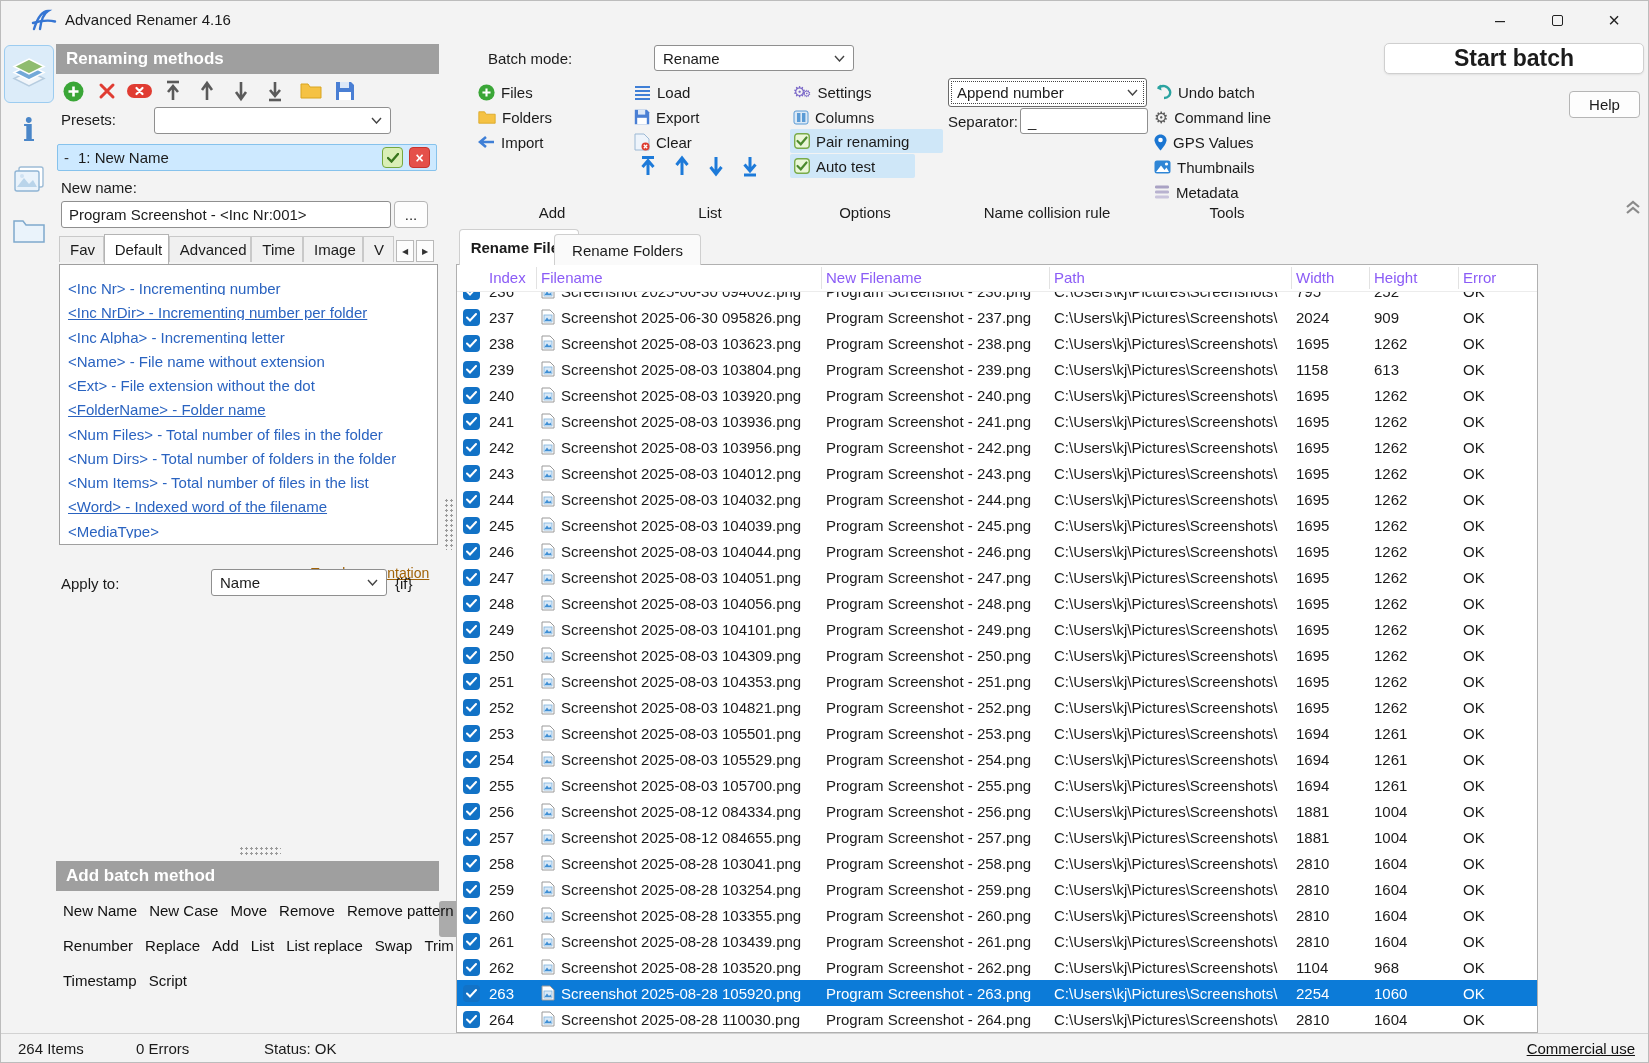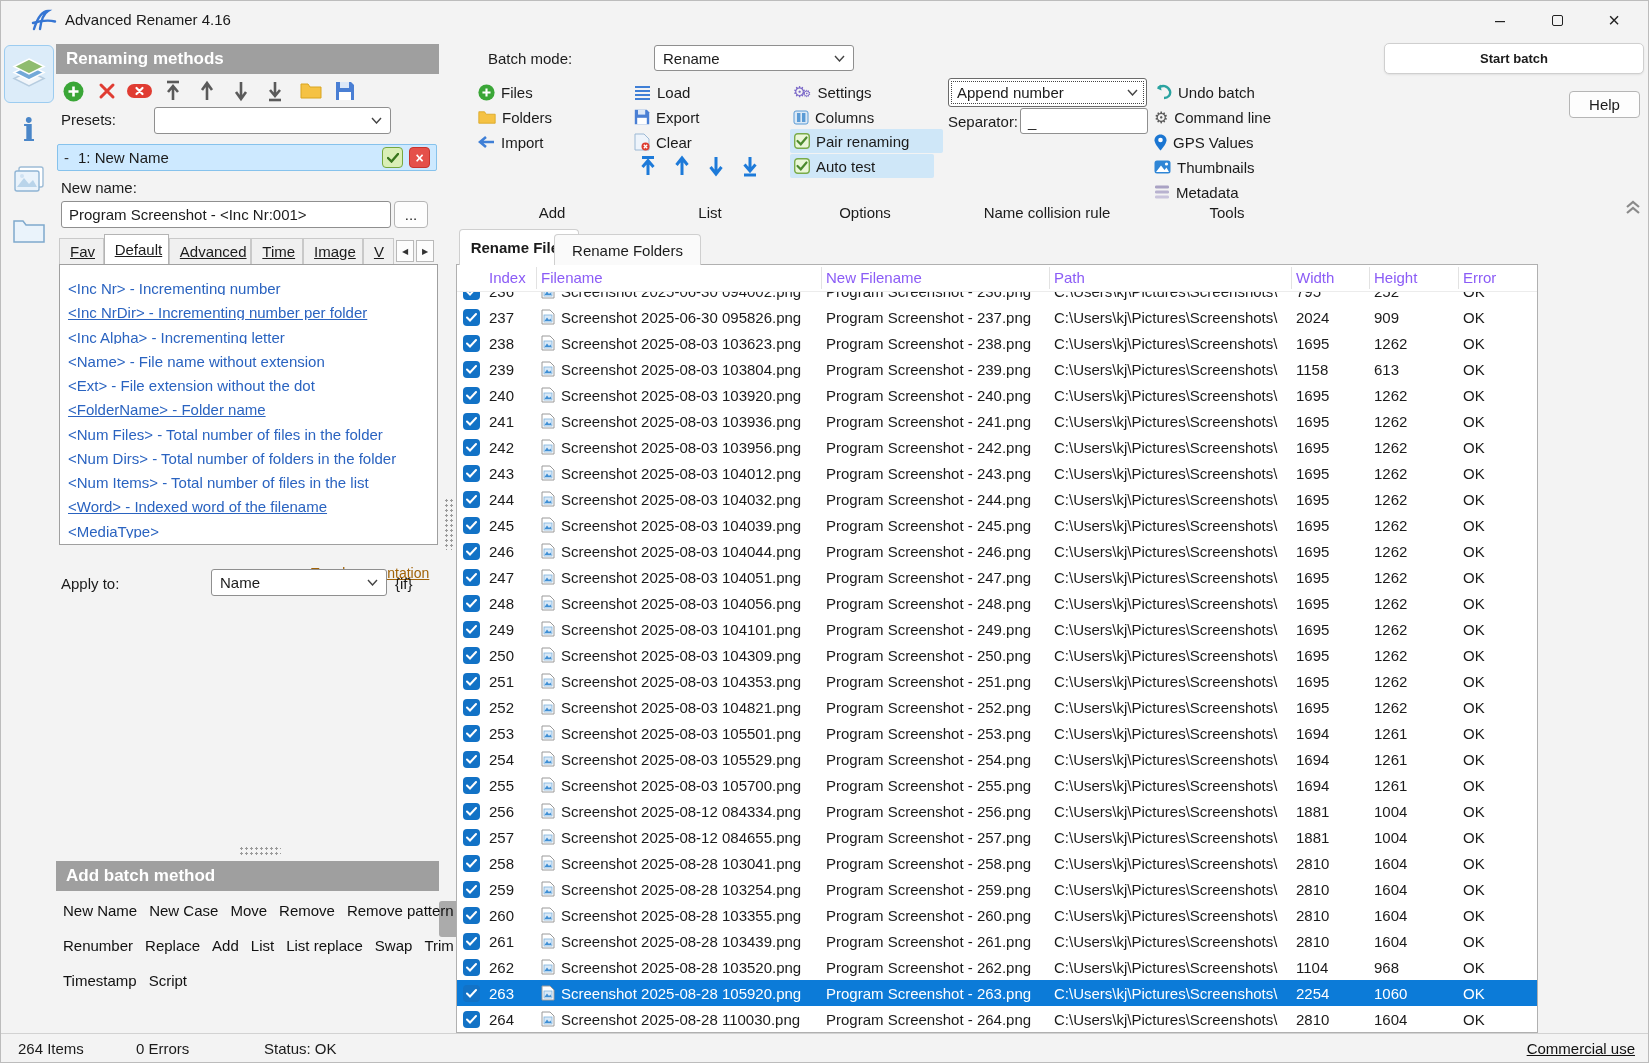--- a/index.html
+++ b/index.html
@@ -62,21 +62,21 @@
   .dots-h,.dots-v{position:absolute;background-image:radial-gradient(circle,#9a9a9a 1px,transparent 1.3px);
     background-size:5px 5px;}
   .gutter-thumb{position:absolute;background:#ababab;border-radius:3px;}
 
   
   .tool-item{position:absolute;display:flex;align-items:center;gap:6px;height:20px;}
   .tool-item .tlabel{font-size:15px;color:#1b1b1b;white-space:nowrap;}
   .opt-hl{background:#cfe7f8;border-radius:2px;padding:0 4px;}
   .section-label{position:absolute;top:203px;font-size:15px;color:#1b1b1b;transform:translateX(-50%);white-space:nowrap;}
   .startbatch{position:absolute;left:1383px;top:42px;width:260px;height:31px;background:#fff;
-    border:1px solid #cfcfcf;border-radius:5px;font-weight:bold;font-size:13px;
+    border:1px solid #cfcfcf;border-radius:5px;font-weight:bold;font-size:23px;
     display:flex;align-items:center;justify-content:center;box-shadow:0 1px 2px rgba(0,0,0,.08);}
   .focus-dotted{outline:1px dotted #444;outline-offset:-4px;border-color:#6a6a6a;}
 
   
   .ftab{position:absolute;background:#fff;border:1px solid #cfcfcf;border-bottom:none;
     border-radius:4px 4px 0 0;display:flex;align-items:center;justify-content:center;z-index:3;}
   .ftab.active{font-weight:bold;}
   .ftab.inactive{background:#fafafa;}
 
   
@@ -247,21 +247,21 @@
     <span class="mi-del">×</span>
   </div>
 
   <span class="label" style="left:60px;top:178px;">New name:</span>
   <div class="textinput" style="left:60px;top:200px;width:330px;height:27px;">
     <span style="white-space:nowrap;overflow:hidden;">Program Screenshot - &lt;Inc Nr:001&gt;</span>
   </div>
   <div class="btn" style="left:393px;top:200px;width:34px;height:27px;">...</div>
 
   <div class="tag-tabs">
-    <div style="display:flex;align-items:flex-end;max-width:335px;overflow:hidden;text-decoration:underline;">
+    <div style="display:flex;align-items:center;max-width:335px;overflow:hidden;">
         <div class="tag-tab">Fav</div>
         <div class="tag-tab active">Default</div>
         <div class="tag-tab">Advanced</div>
         <div class="tag-tab">Time</div>
         <div class="tag-tab">Image</div>
         <div class="tag-tab">V</div>
       </div>
     <div class="tab-scroll">
         <span>◀</span>
       </div>
@@ -427,21 +427,21 @@
   </div>
   <div class="tool-item opt-hl" style="left:789px;top:128px;width:153px;height:24px;">
     <span>
         <svg width="16" height="16" viewBox="0 0 16 16">
           <rect x="0.7" y="0.7" width="14.6" height="14.6" rx="3" fill="#eaf6d8" stroke="#79ab4a" stroke-width="1.4"></rect>
           <path d="M3.5 8 L6.8 11.3 L12.5 4.5" fill="none" stroke="#4c8a2e" stroke-width="2.2" stroke-linecap="round"></path>
         </svg>
       </span>
     <span class="tlabel">Pair renaming</span>
   </div>
-  <div class="tool-item opt-hl" style="left:789px;top:153px;width:144px;height:24px;">
+  <div class="tool-item opt-hl" style="left:789px;top:153px;width:125px;height:24px;">
     <span>
         <svg width="16" height="16" viewBox="0 0 16 16">
           <rect x="0.7" y="0.7" width="14.6" height="14.6" rx="3" fill="#eaf6d8" stroke="#79ab4a" stroke-width="1.4"></rect>
           <path d="M3.5 8 L6.8 11.3 L12.5 4.5" fill="none" stroke="#4c8a2e" stroke-width="2.2" stroke-linecap="round"></path>
         </svg>
       </span>
     <span class="tlabel">Auto test</span>
   </div>
 
   <div class="combo focus-dotted" style="left:947px;top:77px;width:199px;height:29px;">

